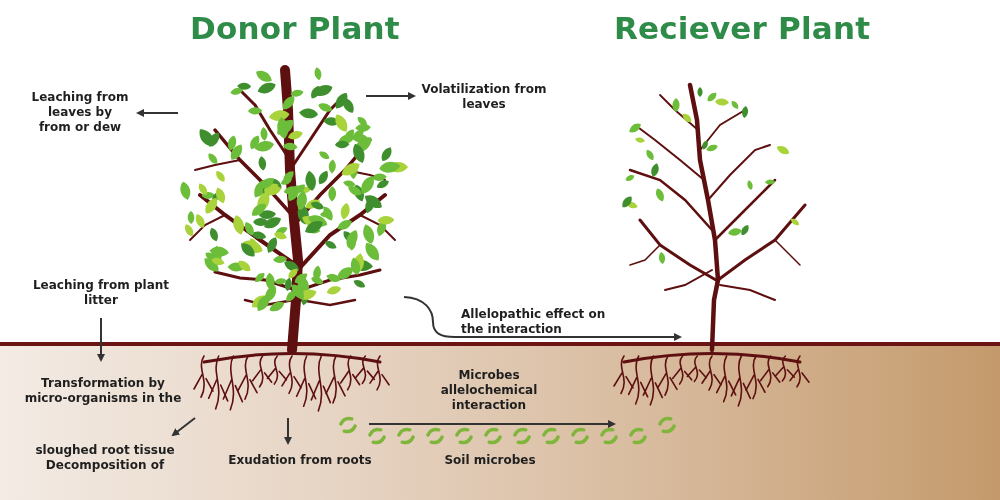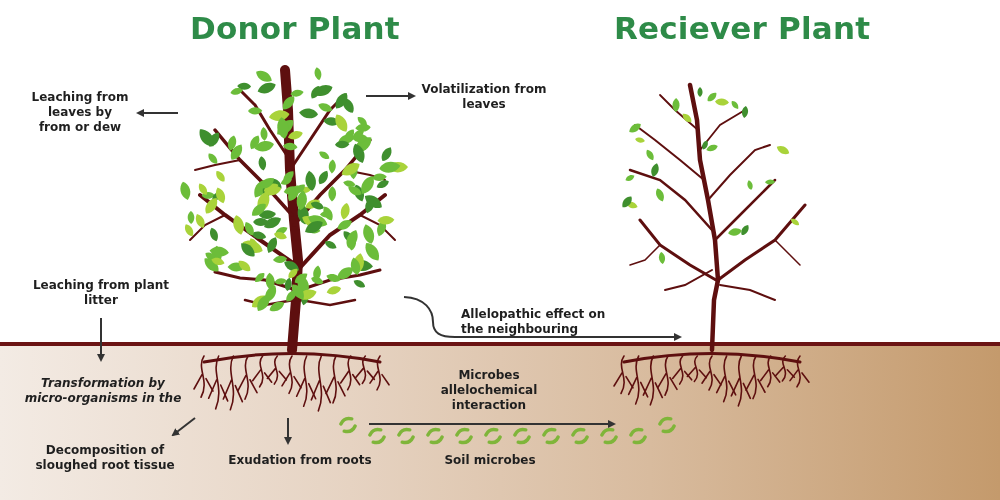--- a/index.html
+++ b/index.html
@@ -397,29 +397,29 @@
   <div class="label" style="left:418px; top:82px; width:132px;text-align:center;">
     <div>Volatilization from</div>
     <div>leaves</div>
   </div>
   <div class="label" style="left:30px; top:278px; width:142px;">
     <div>Leaching from plant</div>
     <div>litter</div>
   </div>
   <div class="label left" style="left:461px; top:283px;margin-top:24px;">
     <div>Allelopathic effect on</div>
-    <div>the neighbouring</div>
-  </div>
-  <div class="label" style="left:22px; top:376px; width:162px;font-style:italic;">
+    <div>the interaction</div>
+  </div>
+  <div class="label" style="left:22px; top:376px; width:162px;">
     <div>Transformation by</div>
     <div>micro-organisms in the</div>
   </div>
   <div class="label" style="left:30px; top:443px; width:150px;">
+    <div>sloughed root tissue</div>
     <div>Decomposition of</div>
-    <div>sloughed root tissue</div>
   </div>
   <div class="label" style="left:205px; top:453px; width:150px;margin-left:20px;">
     <div>Exudation from roots</div>
   </div>
   <div class="label" style="left:432px; top:368px; width:114px;">
     <div>Microbes</div>
     <div>allelochemical</div>
     <div>interaction</div>
   </div>
   <div class="label" style="left:435px; top:453px; width:110px;">

